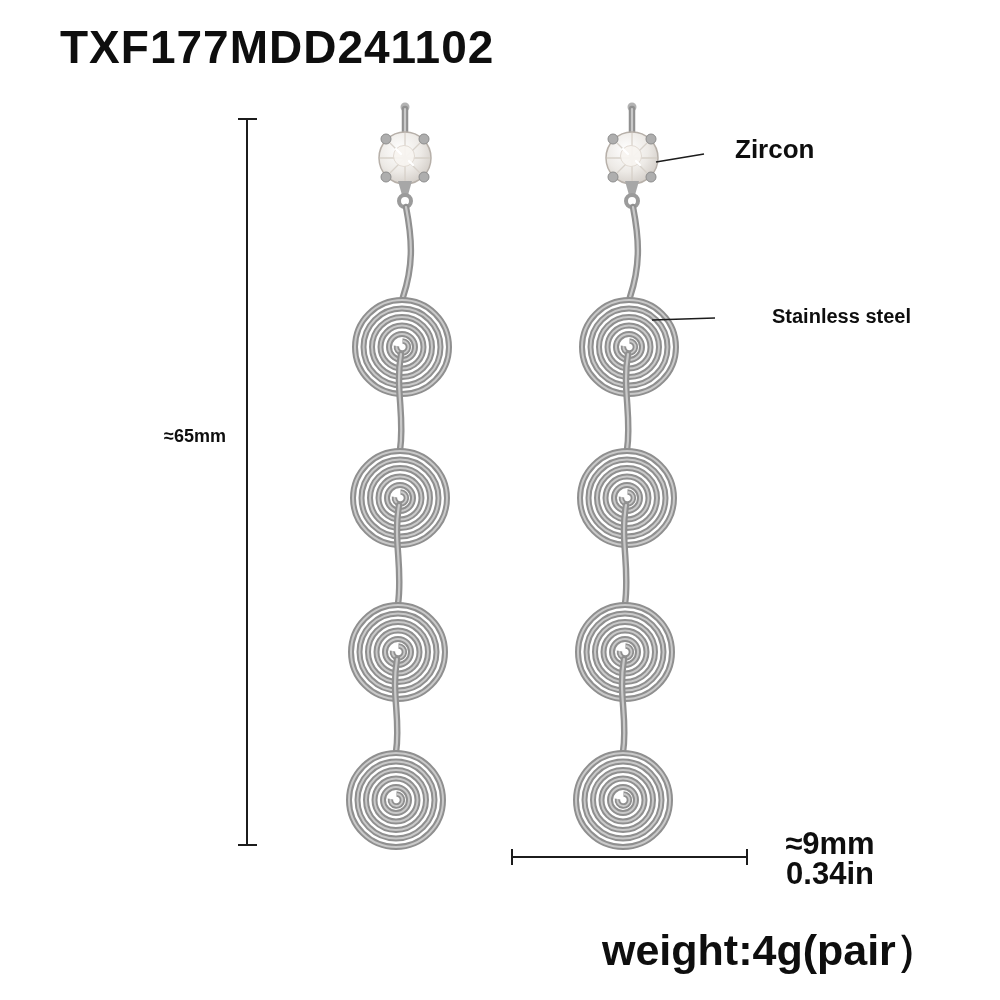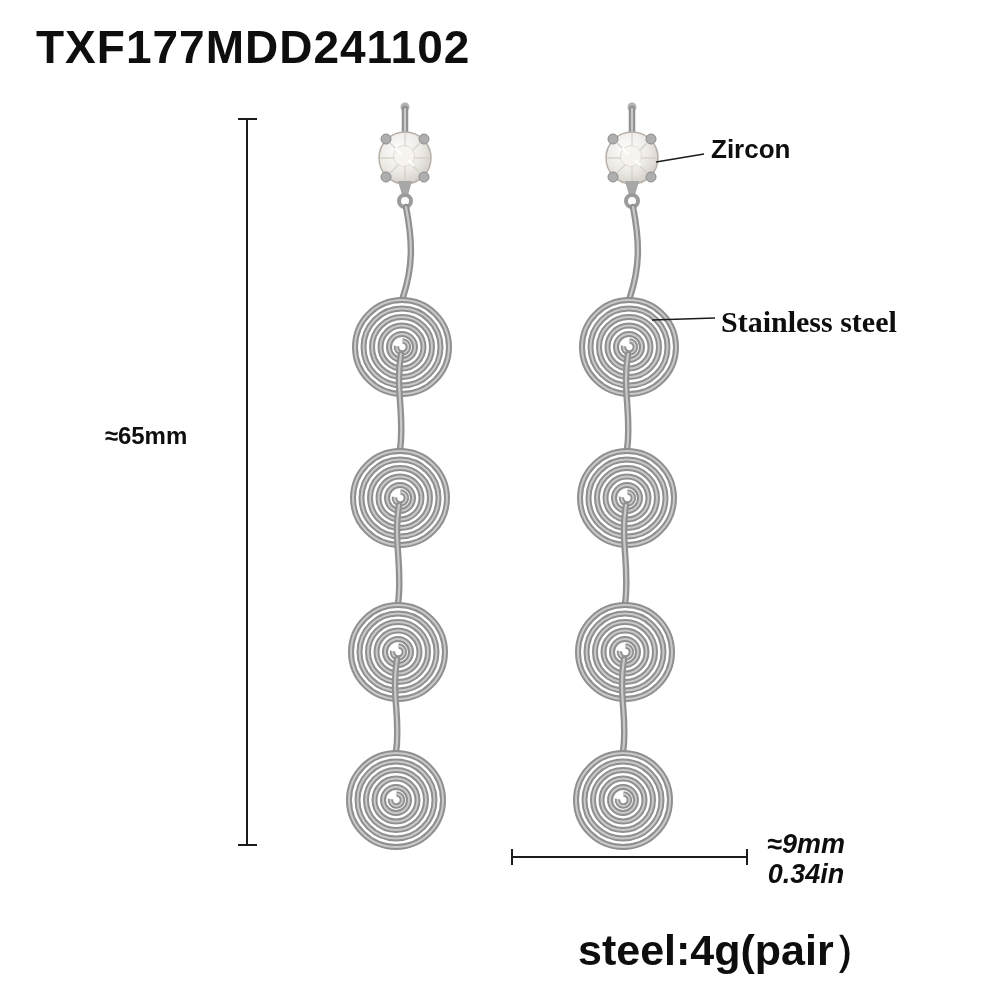--- a/index.html
+++ b/index.html
@@ -1,26 +1,26 @@
 <!DOCTYPE html>
 <html><head>
 <meta charset="utf-8">
 <style>
   html,body{margin:0;padding:0;background:#ffffff;}
   .canvas{
     position:relative;width:1000px;height:1000px;background:#ffffff;
     font-family:"Liberation Sans",sans-serif;color:#0e0e0e;overflow:hidden;
   }
   .art{position:absolute;left:0;top:0;}
-  .label{position:absolute;font-weight:700;white-space:nowrap;}
+  .label{position:absolute;font-weight:700;white-space:nowrap;margin-left:24px;}
   .title{left:36px;top:20px;font-size:46px;letter-spacing:1px;}
-  .len-block{left:76px;top:421px;width:140px;text-align:center;font-size:24px;line-height:30px;white-space:normal;}
+  .len-block{left:62px;top:421px;width:140px;text-align:right;font-size:18px;line-height:30px;white-space:normal;}
   .zircon-label{left:711px;top:134px;font-size:26px;}
-  .steel-label{left:721px;top:305px;font-size:30px;font-family:Liberation Serif, serif;}
-  .wid-block{left:750px;top:829px;width:112px;text-align:center;font-size:27px;line-height:30px;white-space:normal;font-style:italic;}
+  .steel-label{left:748px;top:305px;font-size:20px;}
+  .wid-block{left:750px;top:829px;width:112px;text-align:center;font-size:31px;line-height:30px;white-space:normal;}
   .weight-label{left:578px;top:922px;font-size:43px;}
   .w1{stroke:#909090;stroke-width:6.5;fill:none;stroke-linecap:round;}
   .w2{stroke:#c9c9c9;stroke-width:2.2;fill:none;stroke-linecap:round;}
 </style>
 </head>
 <body>
 
 <div class="canvas">
 
   <svg class="art" width="1000" height="1000" viewBox="0 0 1000 1000">
@@ -111,15 +111,15 @@
 
   <div class="label zircon-label">Zircon</div>
 
   <div class="label steel-label">Stainless steel</div>
 
   <div class="label wid-block">
     <div>≈9mm</div>
     <div>0.34in</div>
   </div>
 
-  <div class="label weight-label">steel:4g(pair）</div>
+  <div class="label weight-label">weight:4g(pair）</div>
 
 </div>
 
 </body></html>

